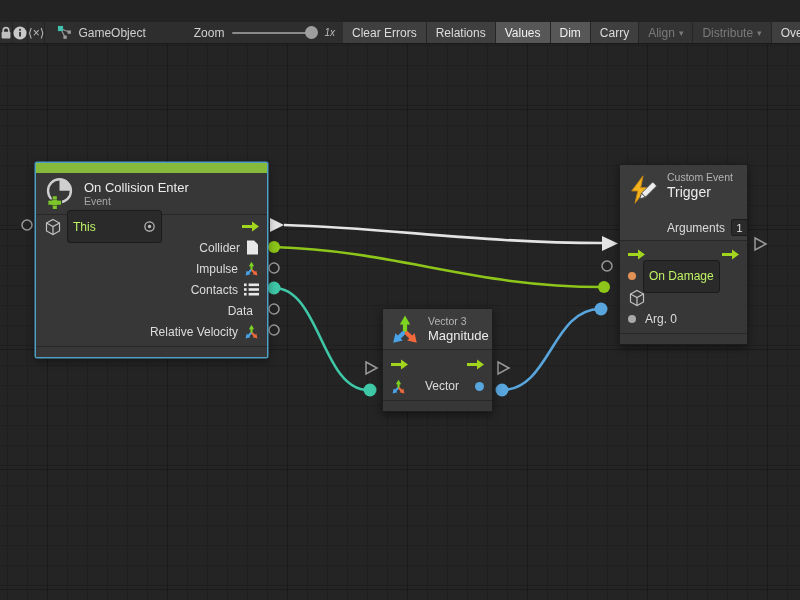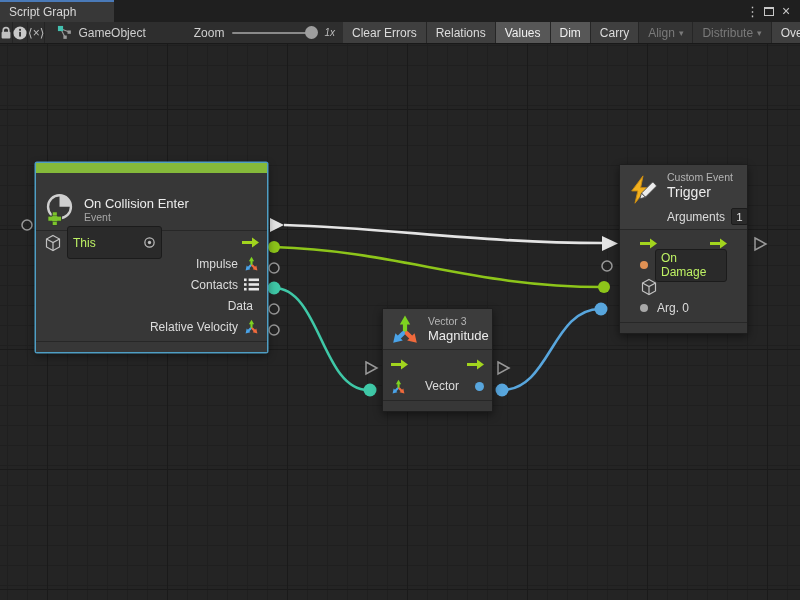--- a/index.html
+++ b/index.html
@@ -42,21 +42,21 @@
       linear-gradient(to bottom, #1f1f1f 1px, transparent 1px);
     background-size:120px 120px,120px 120px,20px 20px,20px 20px;
     background-position:47px 65px,47px 65px,7px 1px,7px 1px; }
   #wires { position:absolute; top:0; left:0; width:800px; height:556px; }
 
   
   .node { position:absolute; background:#373737; border:1px solid #1d1d1d; border-radius:2px;
     box-shadow:0 3px 8px rgba(0,0,0,.45); color:#e2e2e2; }
   .node.selected { border-color:#4f9ec4; box-shadow:0 0 0 .5px #4f9ec4, 0 3px 8px rgba(0,0,0,.45); }
   .node-accent { height:10px; background:#85ba3a; }
-  .node-header { display:flex; align-items:center; gap:8px; padding:20px 10px 4px 7px; background:#3c3c3c; }
+  .node-header { display:flex; align-items:center; gap:8px; padding:4px 10px 4px 7px; background:#3c3c3c; }
   .node-title { font-size:13px; color:#ececec; line-height:15px; }
   .node-sub { font-size:10.5px; color:#a8a8a8; line-height:12px; }
   .node-cat { font-size:10.5px; color:#b5b5b5; line-height:13px; }
   .node-divider { height:1px; background:#272727; }
   .node-body { padding:4px 0; }
   .prow { height:21px; display:flex; align-items:center; padding:0 8px; font-size:12px; color:#dcdcdc; }
   .prow.right { justify-content:flex-end; gap:6px; }
   .prow.split { justify-content:space-between; }
   .node-footer { border-top:1px solid #272727; height:11px; background:#373737; }
   .field { background:#2a2a2a; border:1px solid #1b1b1b; border-radius:3px; height:33px;
@@ -66,30 +66,20 @@
 
   .argbox { background:#2a2a2a; border:1px solid #1b1b1b; border-radius:2px; min-width:17px; height:17px;
     display:inline-flex; align-items:center; justify-content:center; padding:0 3px;
     font-size:11.5px; color:#e0e0e0; margin-left:6px; }
 </style>
 </head>
 <body>
 
 <div class="window">
 
-  <div class="tabbar">
-    <div class="tab">
-      <span>Script Graph</span>
-    </div>
-    <div class="tabbar-right">
-      <span class="kebab">⋮</span>
-      <span class="maxbox"></span>
-      <span class="closex">×</span>
-    </div>
-  </div>
 
   <div class="toolbar">
     <div class="tcell" style="width:24px">
       <span class="icon">
         <svg width="12" height="14" viewBox="0 0 12 14">
             <path d="M3.2 6V4.4a2.8 2.8 0 0 1 5.6 0V6" fill="none" stroke="#c0c0c0" stroke-width="1.6"></path>
             <rect x="1.6" y="5.8" width="8.8" height="6.6" rx="1" fill="#c0c0c0"></rect>
           </svg>
       </span>
     </div>
@@ -222,20 +212,28 @@
             </span>
           </span>
           <span class="icon">
             <svg width="17" height="11" viewBox="0 0 17 11">
                 <rect x="0" y="4" width="10" height="3" fill="#a2d51e"></rect>
                 <polygon points="10,0.5 17,5.5 10,10.5" fill="#a2d51e"></polygon>
               </svg>
           </span>
         </div>
         <div class="prow right">
+          <span>Collider</span>
+          <span class="icon">
+            <svg width="13" height="15" viewBox="0 0 13 15">
+                <path d="M1 0.5 H8 L12 4.5 V14.5 H1 Z" fill="#e8e8e8"></path>
+              </svg>
+          </span>
+        </div>
+        <div class="prow right">
           <span>Impulse</span>
           <span class="icon">
             <svg width="15" height="15" viewBox="0 0 15 15">
                 <g stroke-linecap="round">
                   <line x1="7.5" y1="9" x2="7.5" y2="4.5" stroke="#7ed321" stroke-width="2.1"></line>
                   <polygon points="7.5,0.8 4.9,5.3 10.1,5.3" fill="#7ed321"></polygon>
                   <line x1="6.6" y1="9.6" x2="4.4" y2="11.8" stroke="#4aa3e8" stroke-width="2.1"></line>
                   <polygon points="1.6,14.4 6.4,13.3 2.7,9.6" fill="#4aa3e8"></polygon>
                   <line x1="8.4" y1="9.6" x2="10.6" y2="11.8" stroke="#f06a3c" stroke-width="2.1"></line>
                   <polygon points="13.4,14.4 8.6,13.3 12.3,9.6" fill="#f06a3c"></polygon>
@@ -344,28 +342,28 @@
             <polygon points="17,2 5,18 11.5,18 8.5,31 21.5,14.5 14.5,14.5" fill="#f2b11e" stroke="#c98a10" stroke-width="1"></polygon>
             <g transform="rotate(45 21 19)">
               <rect x="18" y="7" width="6" height="17" rx="1" fill="#ececec" stroke="#4a4a4a" stroke-width="0.9"></rect>
               <polygon points="18,24 24,24 21,29.5" fill="#ececec" stroke="#4a4a4a" stroke-width="0.9"></polygon>
             </g>
           </svg>
         </span>
         <span>
           <div class="node-cat">Custom Event</div>
           <div class="node-title" style="font-size:14px; line-height:17px;">Trigger</div>
-          <div style="display:flex; align-items:center; margin-top:7px;">
+          <div style="display:flex; align-items:center; margin-top:18px;">
             <span style="font-size:12px; color:#dcdcdc;">Arguments</span>
             <span class="argbox">1</span>
           </div>
         </span>
       </div>
       <div class="node-divider"></div>
-      <div class="node-body" style="padding:3px 12px;">
+      <div class="node-body" style="padding:3px 0;text-align:right;">
         <div class="prow split" style="height:21.5px;">
           <span class="icon">
             <svg width="17" height="11" viewBox="0 0 17 11">
                 <rect x="0" y="4" width="10" height="3" fill="#a2d51e"></rect>
                 <polygon points="10,0.5 17,5.5 10,10.5" fill="#a2d51e"></polygon>
               </svg>
           </span>
           <span class="icon">
             <svg width="17" height="11" viewBox="0 0 17 11">
                 <rect x="0" y="4" width="10" height="3" fill="#a2d51e"></rect>

